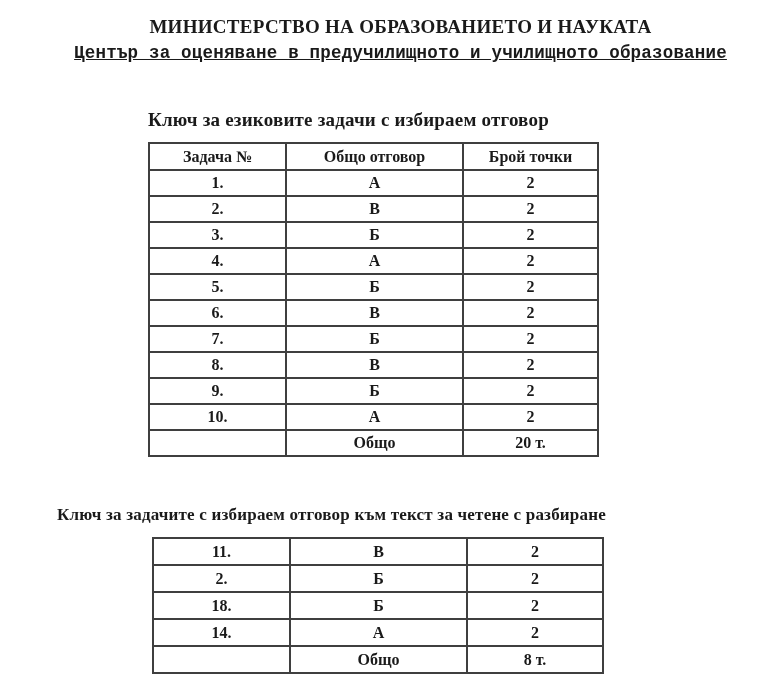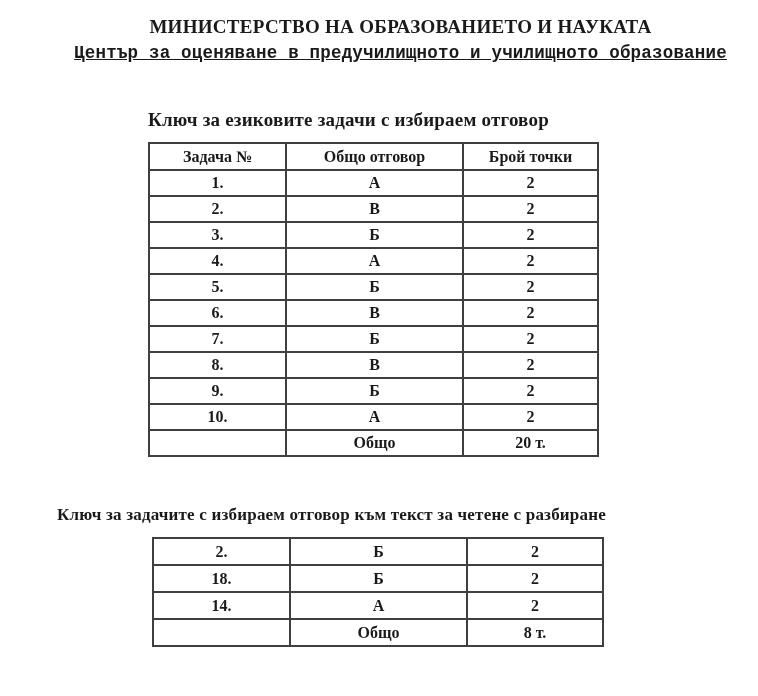--- a/index.html
+++ b/index.html
@@ -170,20 +170,25 @@
   <div class="table2-title">Ключ за задачите с избираем отговор към текст за четене с разбиране</div>
 
   <table class="key" id="table2">
     <colgroup>
       <col style="width:137px">
       <col style="width:177px">
       <col style="width:136px">
     </colgroup>
     <tbody>
       <tr>
+        <td>11.</td>
+        <td>В</td>
+        <td>2</td>
+      </tr>
+      <tr>
         <td>2.</td>
         <td>Б</td>
         <td>2</td>
       </tr>
       <tr>
         <td>18.</td>
         <td>Б</td>
         <td>2</td>
       </tr>
       <tr>

